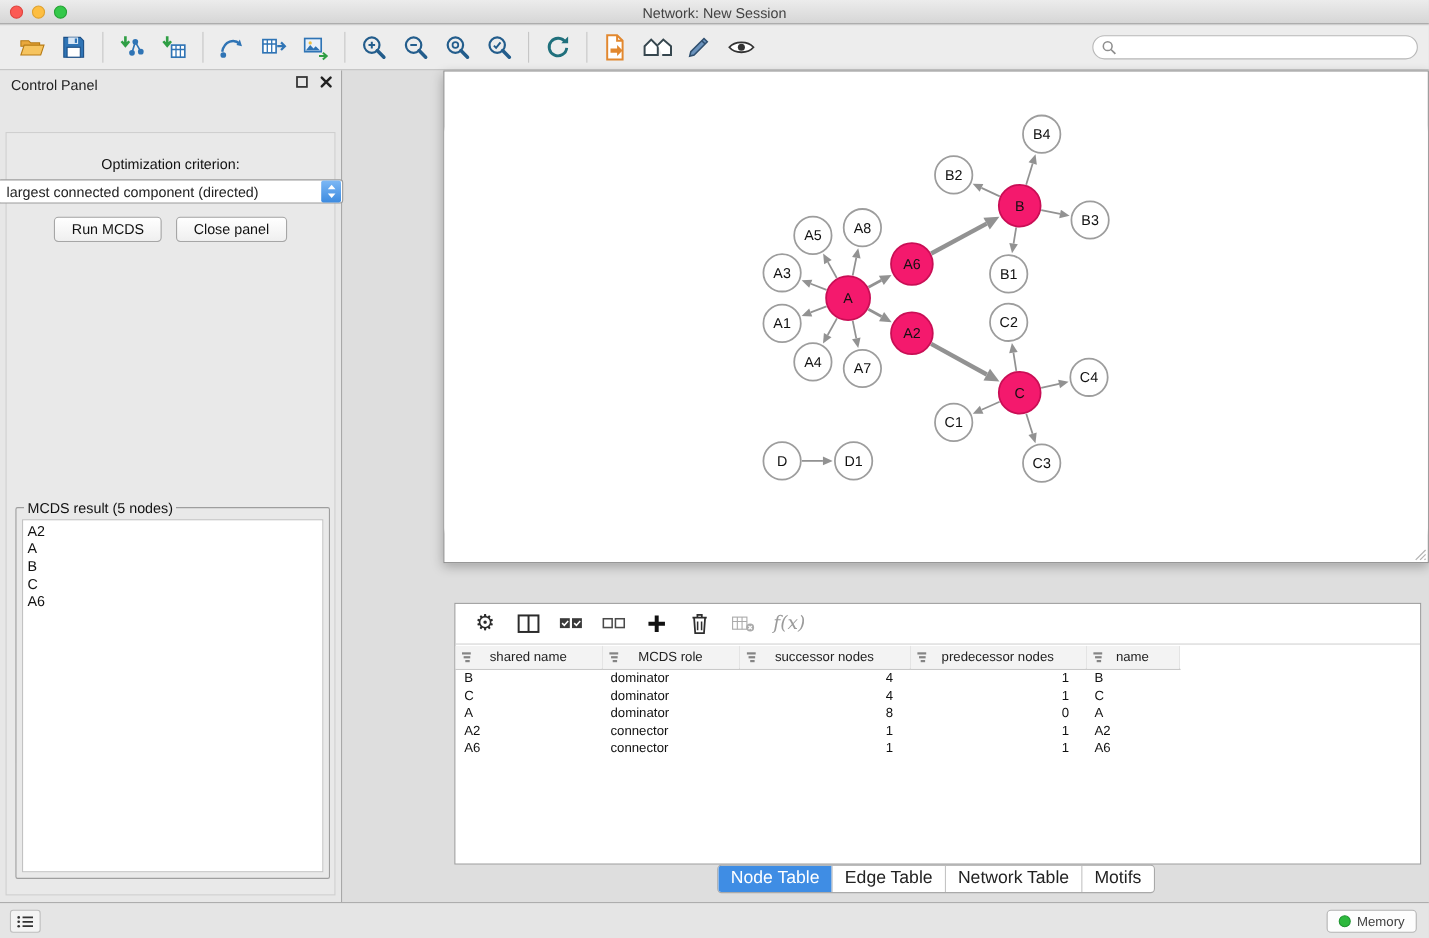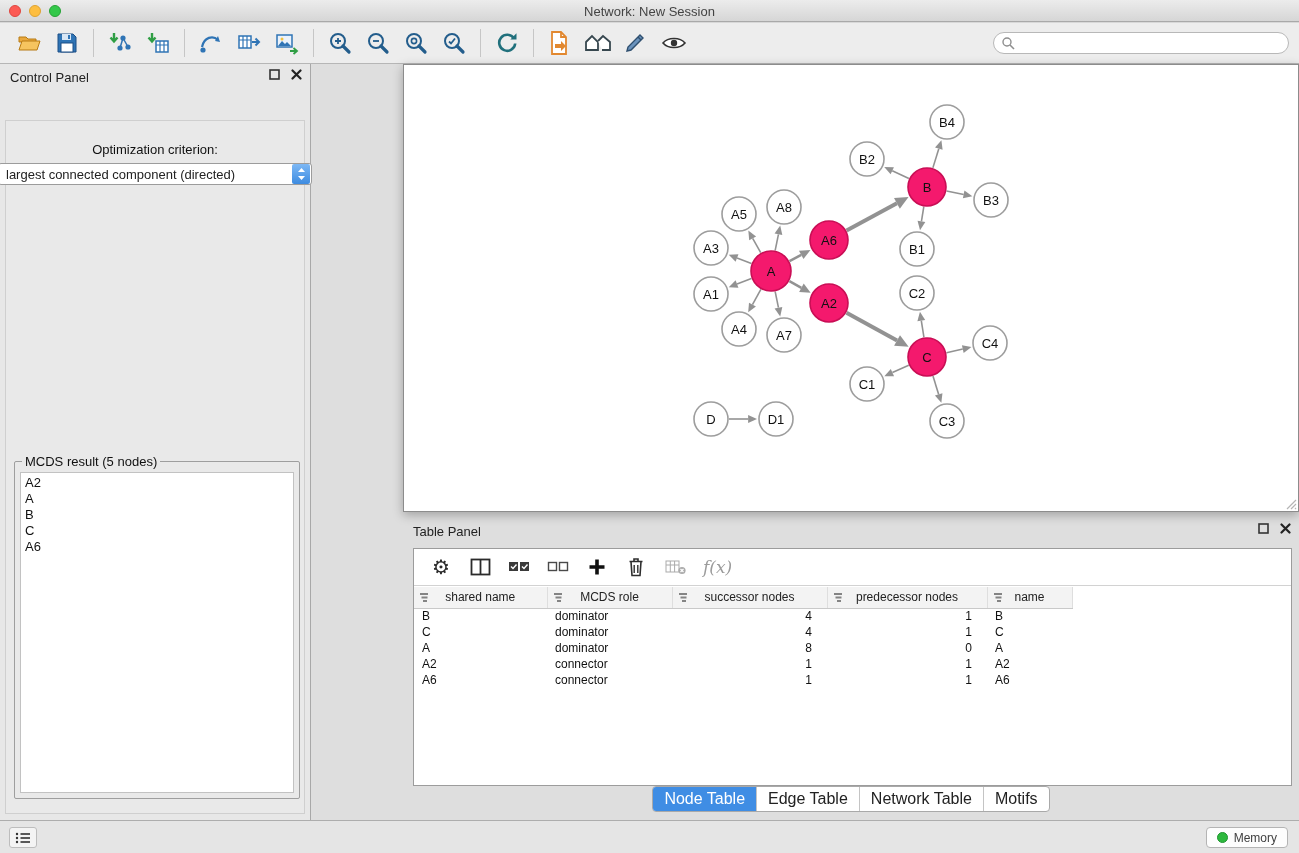--- a/index.html
+++ b/index.html
@@ -257,20 +257,24 @@
       <div class="cp-content">
         <div class="opt-label">Optimization criterion:</div>
         <div class="dropdown">
           <span class="dropdown-text">largest connected component (directed)</span>
           <span class="dropdown-stepper">
             <svg width="9" height="14" viewBox="0 0 9 14">
               <path d="M4.5 1 L8 5 H1 z" fill="#fff"></path>
               <path d="M4.5 13 L1 9 H8 z" fill="#fff"></path>
             </svg>
           </span>
+        </div>
+        <div class="btn-row">
+          <button class="swing-btn">Run MCDS</button>
+          <button class="swing-btn">Close panel</button>
         </div>
         <fieldset class="result-fieldset">
           <legend>MCDS result (5 nodes)</legend>
           <div class="result-list" id="result-list">
               <div class="result-item">A2</div>
               <div class="result-item">A</div>
               <div class="result-item">B</div>
               <div class="result-item">C</div>
               <div class="result-item">A6</div>
             </div>
@@ -404,31 +408,20 @@
               <text x="372" y="334.5" text-anchor="middle" font-size="13" fill="#111">D1</text>
             </g>
           </svg>
         <svg class="resize-grip" width="12" height="12" viewBox="0 0 12 12">
           <path d="M11 2 L2 11 M11 6 L6 11 M11 10 L10 11" stroke="#b5b5b5" stroke-width="1.2"></path>
         </svg>
       </div>
     </div>
 
     <div class="table-panel">
-      <div class="panel-header">
-        <span class="panel-title">Table Panel</span>
-        <span class="panel-controls">
-          <svg width="11" height="11" viewBox="0 0 11 11">
-            <rect x="1" y="1" width="9" height="9" fill="none" stroke="#333" stroke-width="1.6"></rect>
-          </svg>
-          <svg width="11" height="11" viewBox="0 0 11 11">
-            <path d="M1.5 1.5 L9.5 9.5 M9.5 1.5 L1.5 9.5" stroke="#222" stroke-width="2.2" stroke-linecap="round"></path>
-          </svg>
-        </span>
-      </div>
 
       <div class="tp-body">
         <div class="tp-toolbar">
           <button class="tp-tool">
             <span class="gear-glyph">⚙</span>
           </button>
           <button class="tp-tool">
             <svg width="21" height="18" viewBox="0 0 21 18">
               <rect x="1.5" y="1.5" width="18" height="15" fill="#fff" stroke="#2b2b2b" stroke-width="1.8"></rect>
               <line x1="10.5" y1="1.5" x2="10.5" y2="16.5" stroke="#2b2b2b" stroke-width="1.8"></line>

